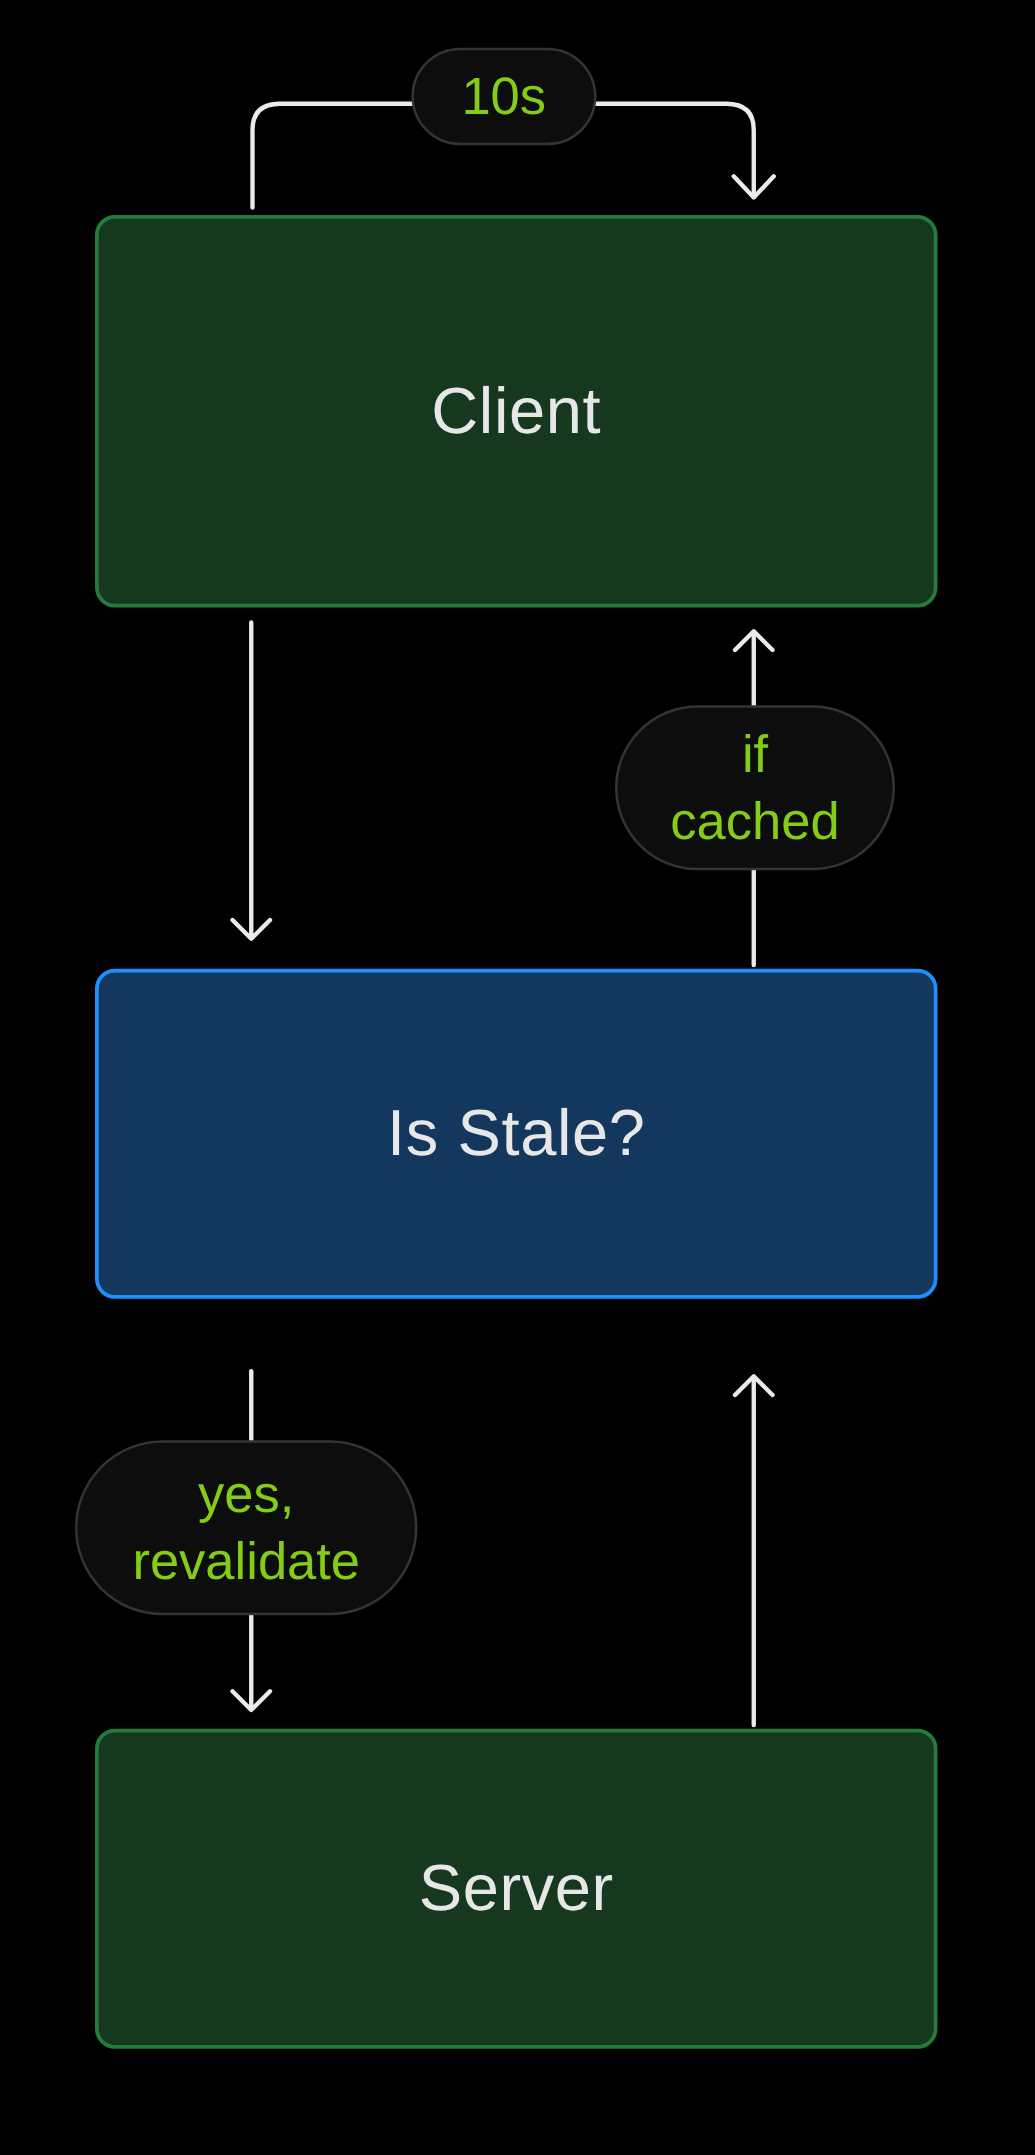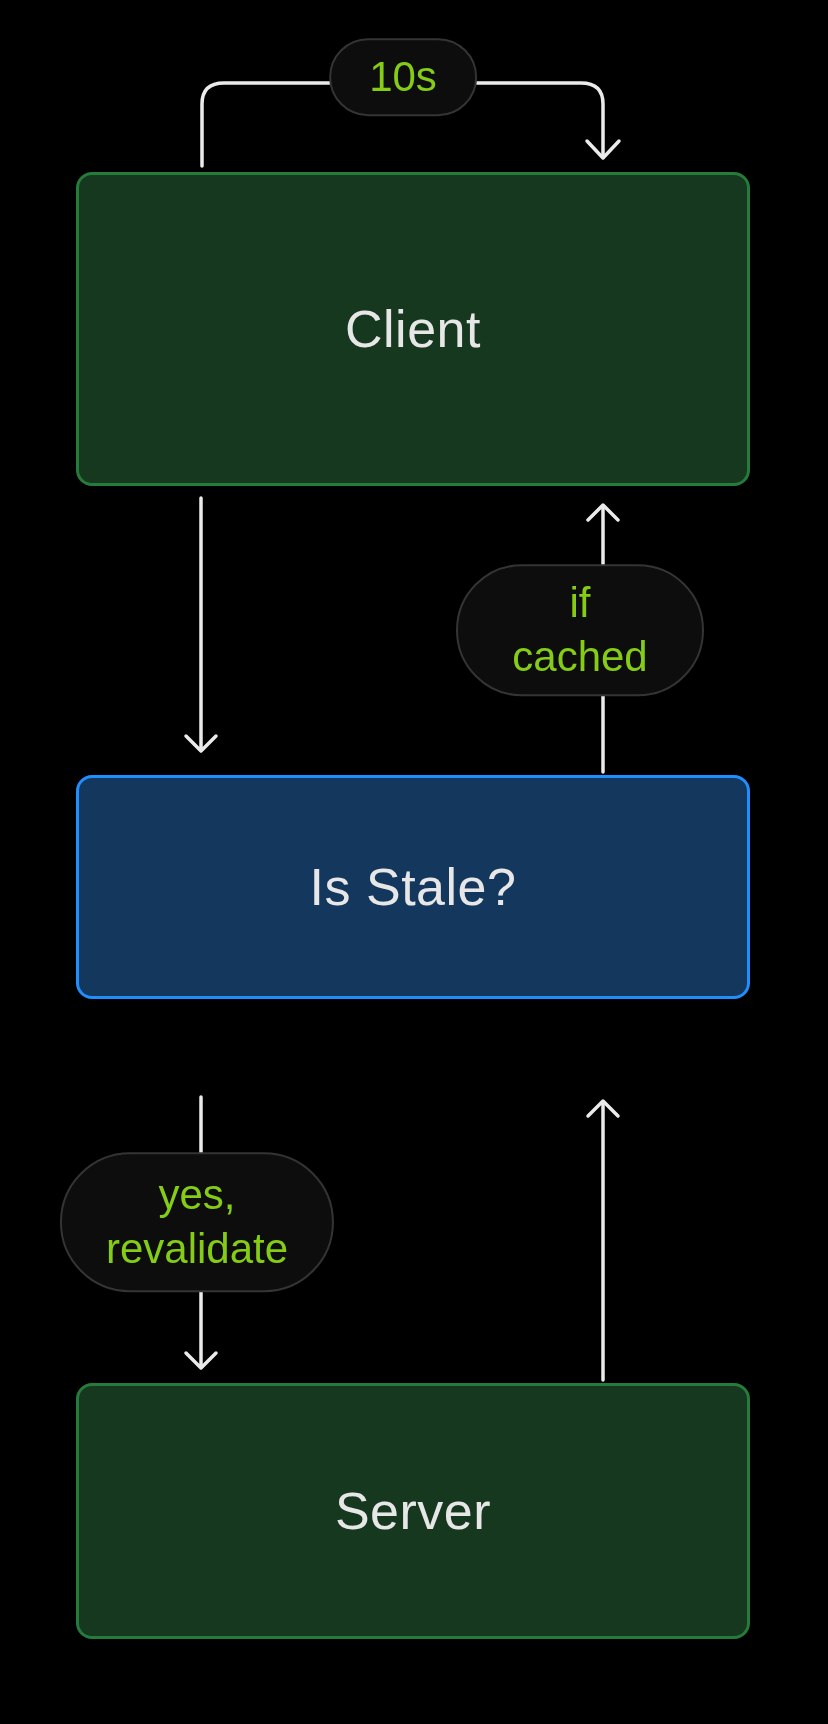--- a/index.html
+++ b/index.html
@@ -38,37 +38,37 @@
     border-radius: 16px;
     border: 3px solid;
     display: flex;
     align-items: center;
     justify-content: center;
     color: #e7e7e7;
     font-size: 52px;
     letter-spacing: 0.5px;
   }
   .node-client { top: 172px; height: 314px; background: #15381f; border-color: #257b3a; }
-  .node-stale  { top: 775px; height: 224px; background: #14375e; border-color: #1f8ffd; }
+  .node-stale  { top: 775px; height: 264px; background: #14375e; border-color: #1f8ffd; }
   .node-server { top: 1383px; height: 256px; background: #15381f; border-color: #257b3a; }
   .pill {
     position: absolute;
     transform: translate(-50%, -50%);
     background: #0d0d0d;
     border: 2px solid #343434;
     border-radius: 999px;
     color: #84cc16;
     font-size: 42px;
     line-height: 1.28;
     text-align: center;
     padding: 10px 38px;
     white-space: pre-line;
   }
   .pill-10s        { left: 403px; top: 77px; }
-  .pill-if-cached  { left: 580px; top: 630px; }
+  .pill-if-cached  { left: 604px; top: 630px; }
   .pill-yes-reval  { left: 197px; top: 1222px; padding: 14px 44px; text-align: center; }
   .pill-data       { left: 603px; top: 1230px; }
 </style>
 </head>
 <body>
 
 <div class="canvas">
 
   <svg class="edges-layer" viewBox="0 0 828 1724" xmlns="http://www.w3.org/2000/svg">
 

